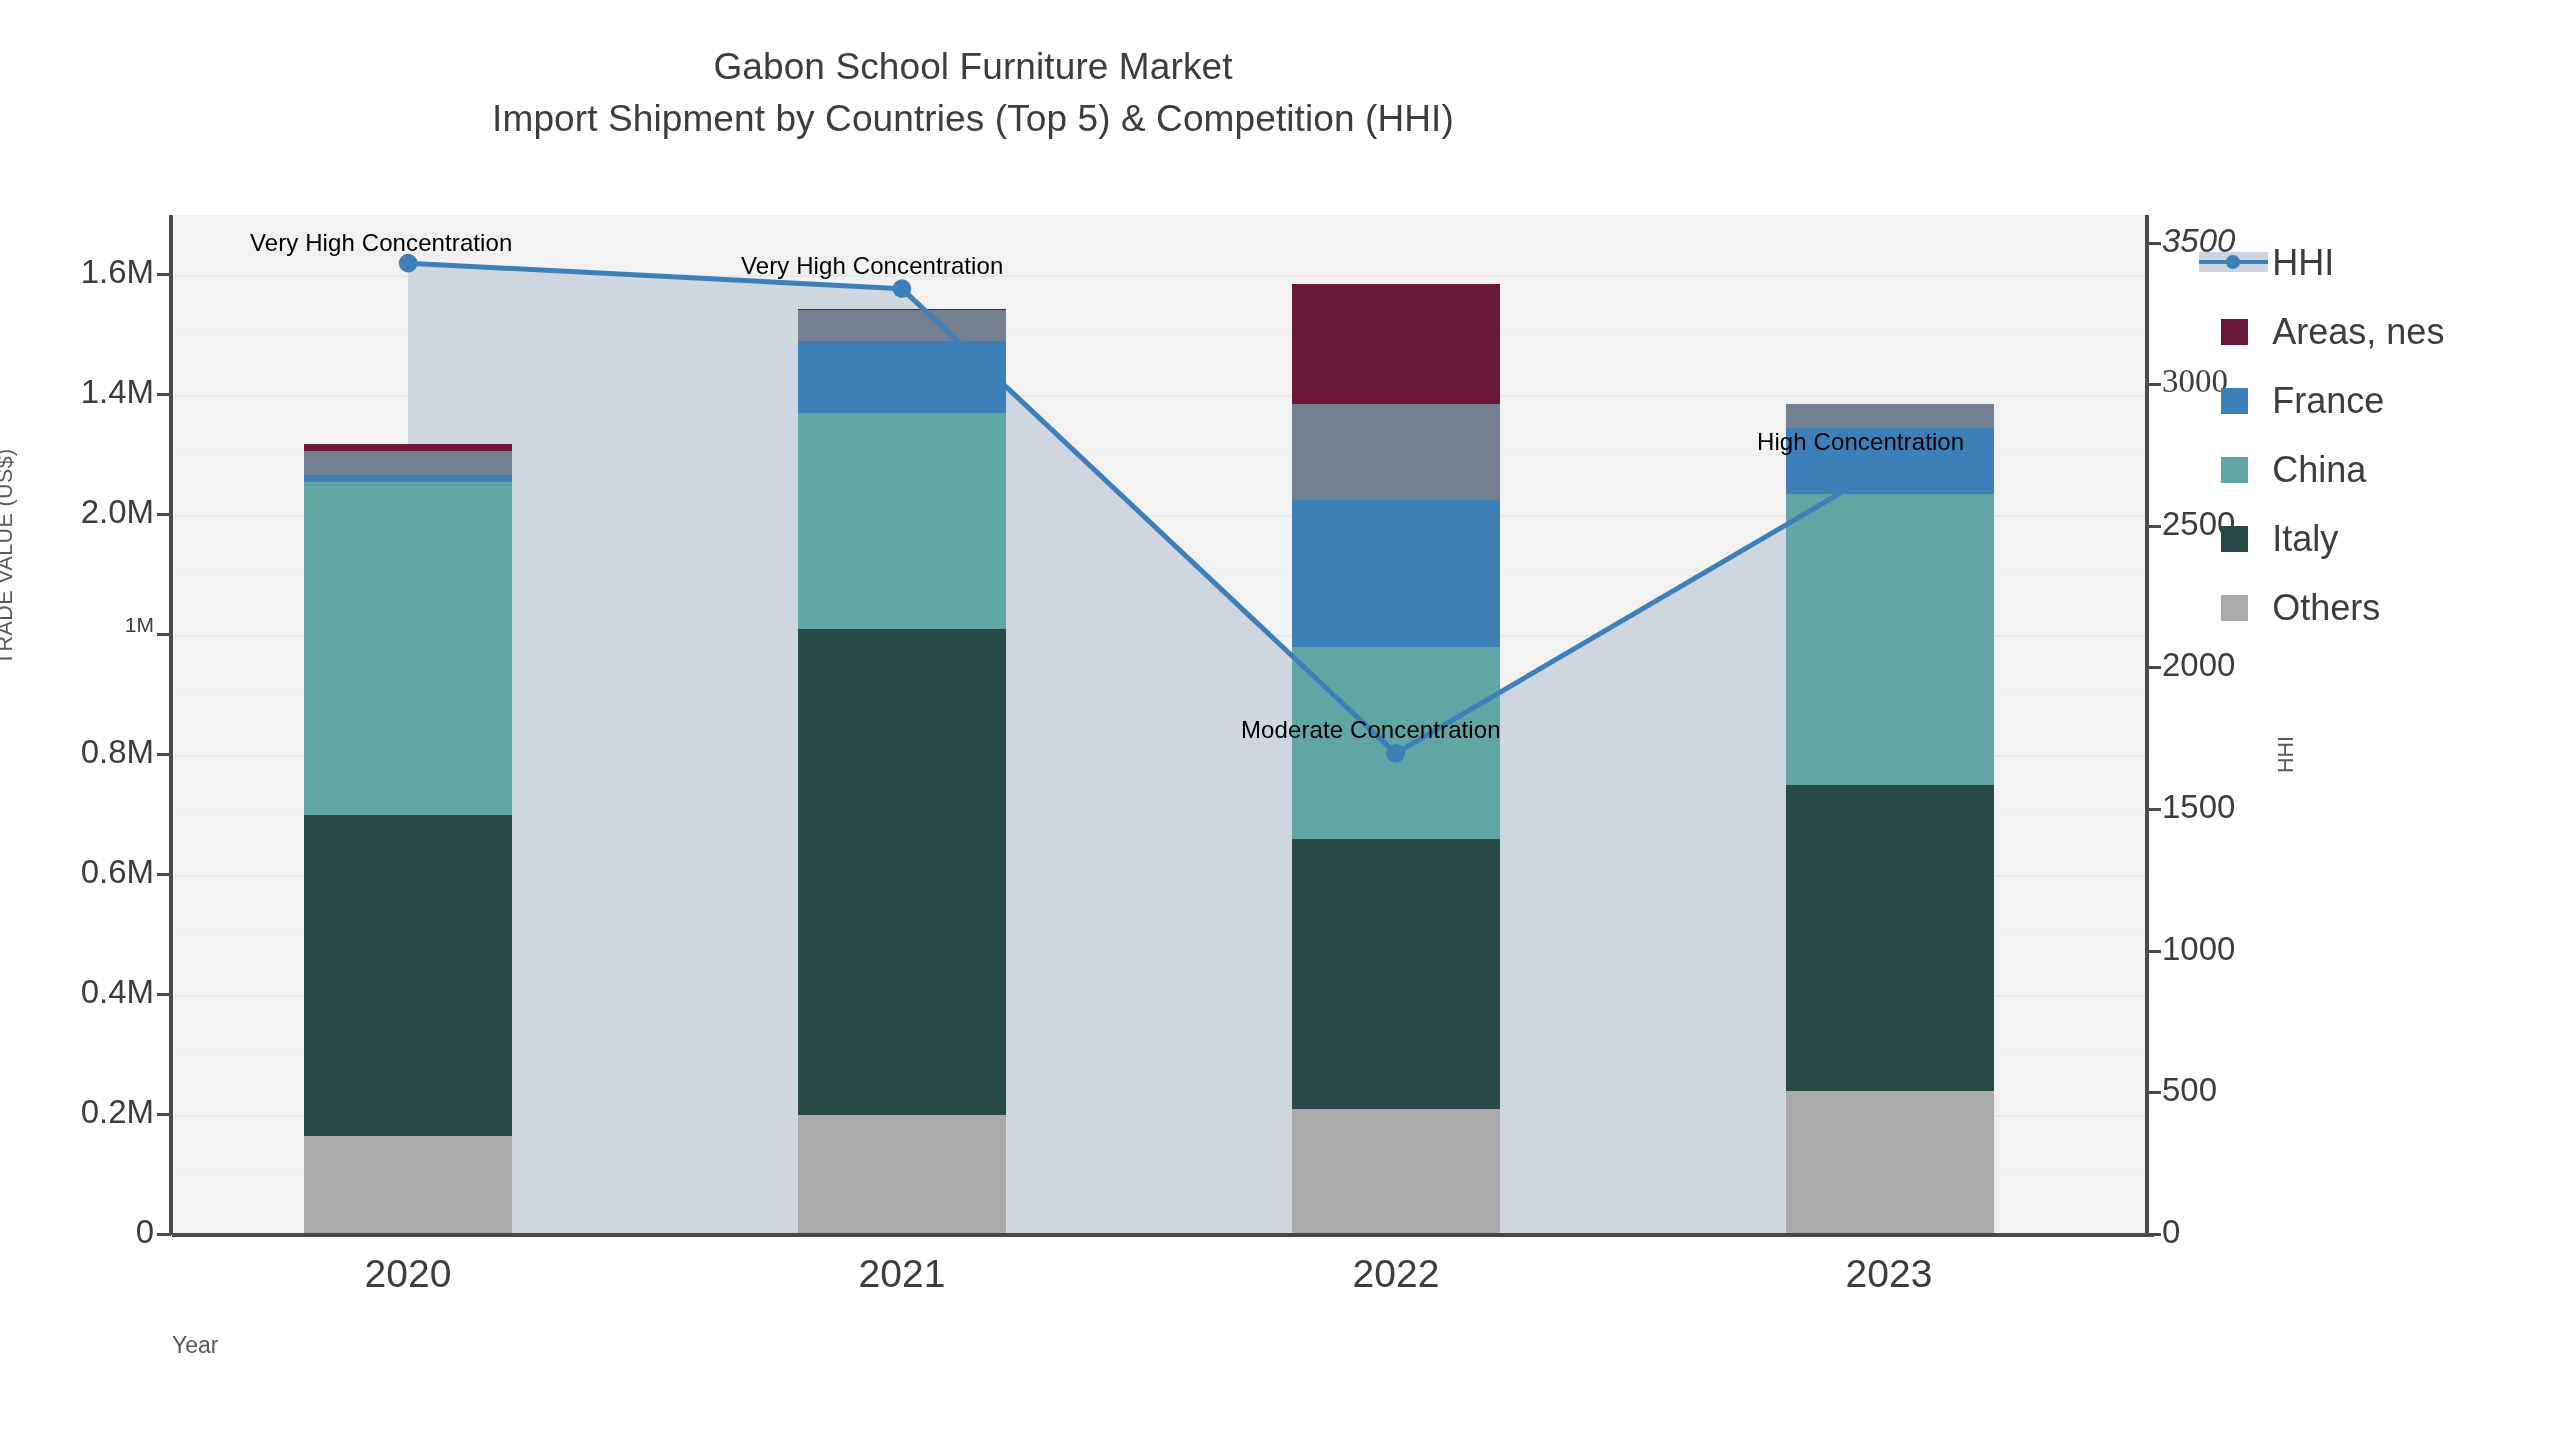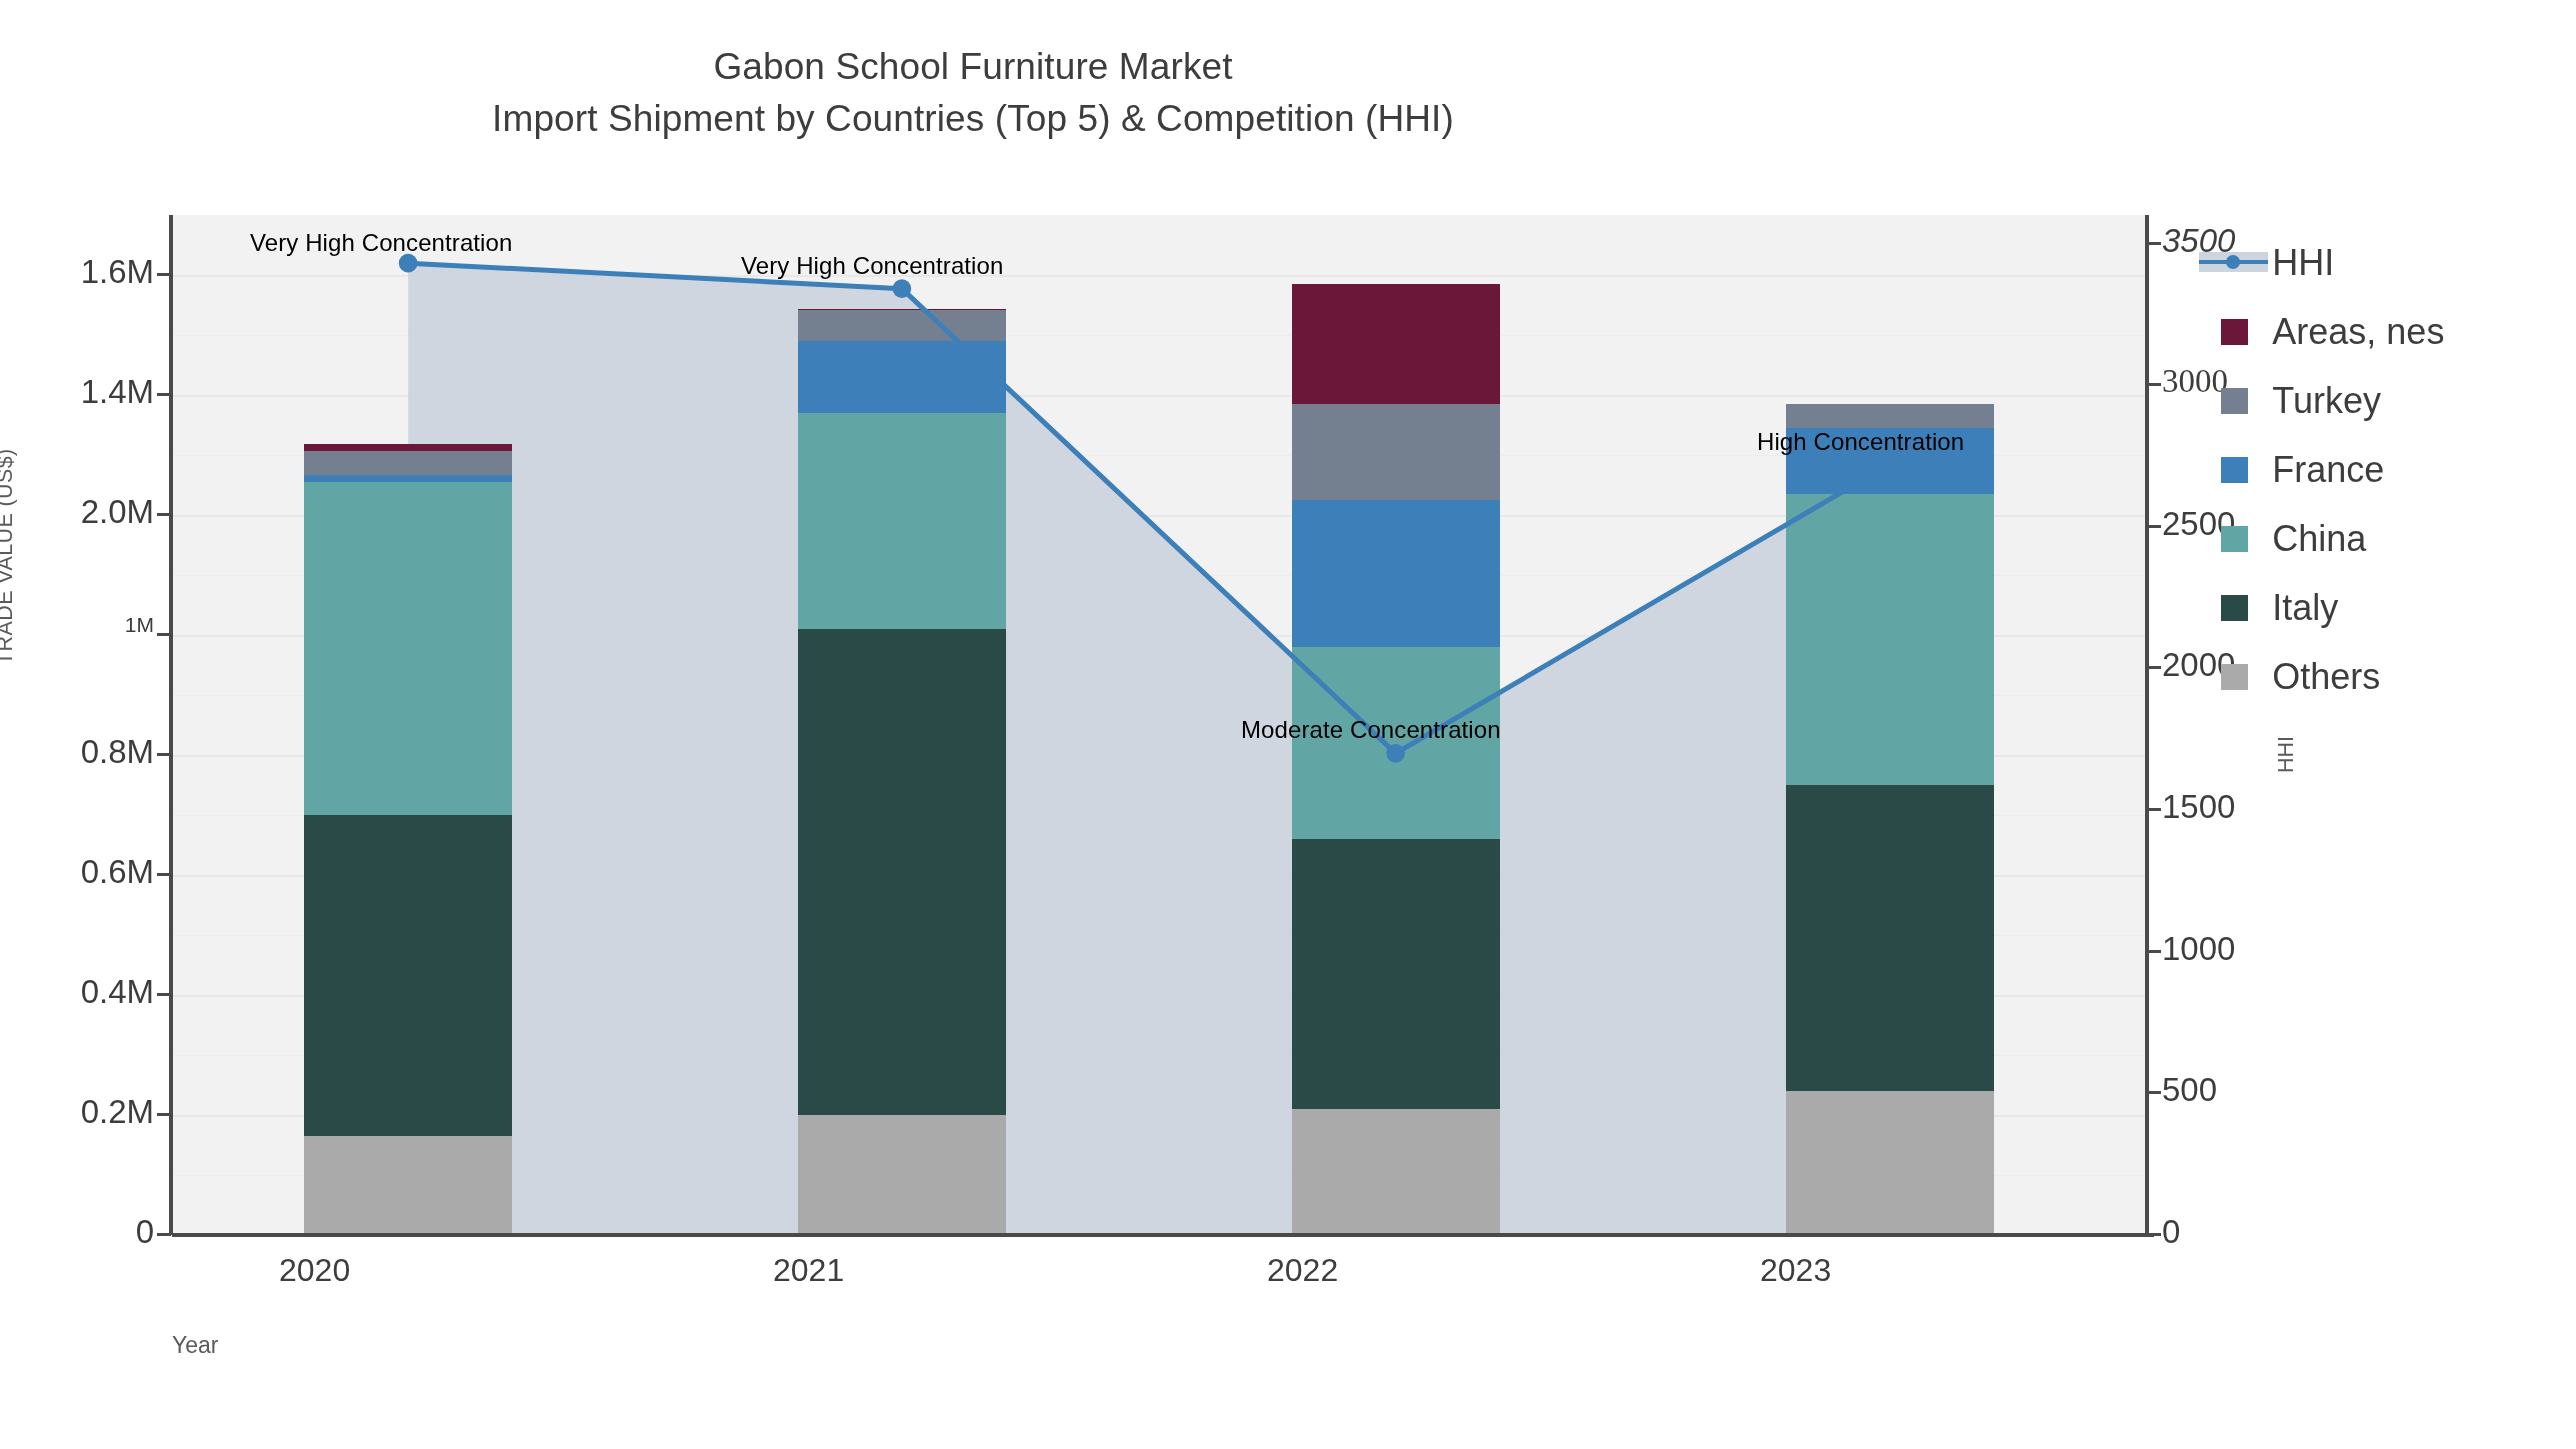--- a/index.html
+++ b/index.html
@@ -61,22 +61,22 @@
   }
   #ylabel-right {
     position:absolute; left:2274px; top:773px;
     transform:rotate(-90deg); transform-origin:left top;
     color:#5a5a5a; font-size:21.5px; white-space:nowrap;
   }
 
   
   .xtick {
     position:absolute; top:1252px;
-    color:#3d3d3d; font-size:32px; white-space:nowrap;
-    text-align:left;
+    color:#3d3d3d; font-size:39px; white-space:nowrap;
+    text-align:center;
   }
   #xlabel {
     position:absolute; left:0; top:1332px; width:1975px;
     margin-left:172px;
     color:#5a5a5a; font-size:23px;
   }
 
   
   .bar-group { position:absolute; bottom:0; }
   .seg { position:absolute; left:0; width:100%; }
@@ -272,26 +272,20 @@
         <div class="legend-label">HHI</div>
       </div>
       <div class="legend-row">
         <div class="legend-swatch-wrap">
           <div class="legend-swatch" style="background: rgb(107, 23, 57);"></div>
         </div>
         <div class="legend-label">Areas, nes</div>
       </div>
       <div class="legend-row">
         <div class="legend-swatch-wrap">
-          <div class="legend-swatch" style="background: rgb(116, 128, 143);"></div>
-        </div>
-        <div class="legend-label">Turkey</div>
-      </div>
-      <div class="legend-row">
-        <div class="legend-swatch-wrap">
           <div class="legend-swatch" style="background: rgb(61, 127, 184);"></div>
         </div>
         <div class="legend-label">France</div>
       </div>
       <div class="legend-row">
         <div class="legend-swatch-wrap">
           <div class="legend-swatch" style="background: rgb(98, 165, 165);"></div>
         </div>
         <div class="legend-label">China</div>
       </div>

